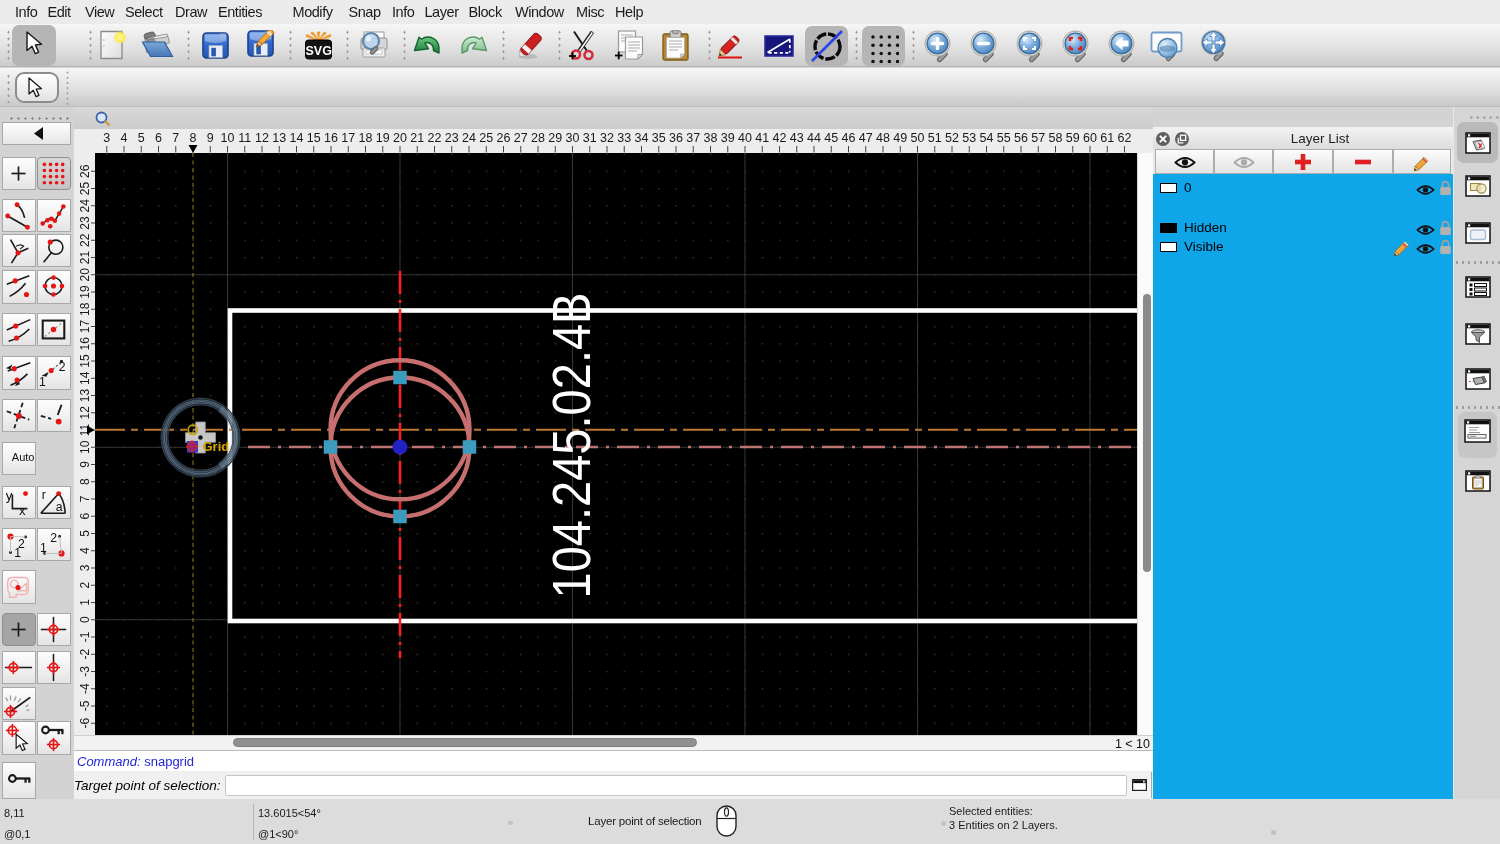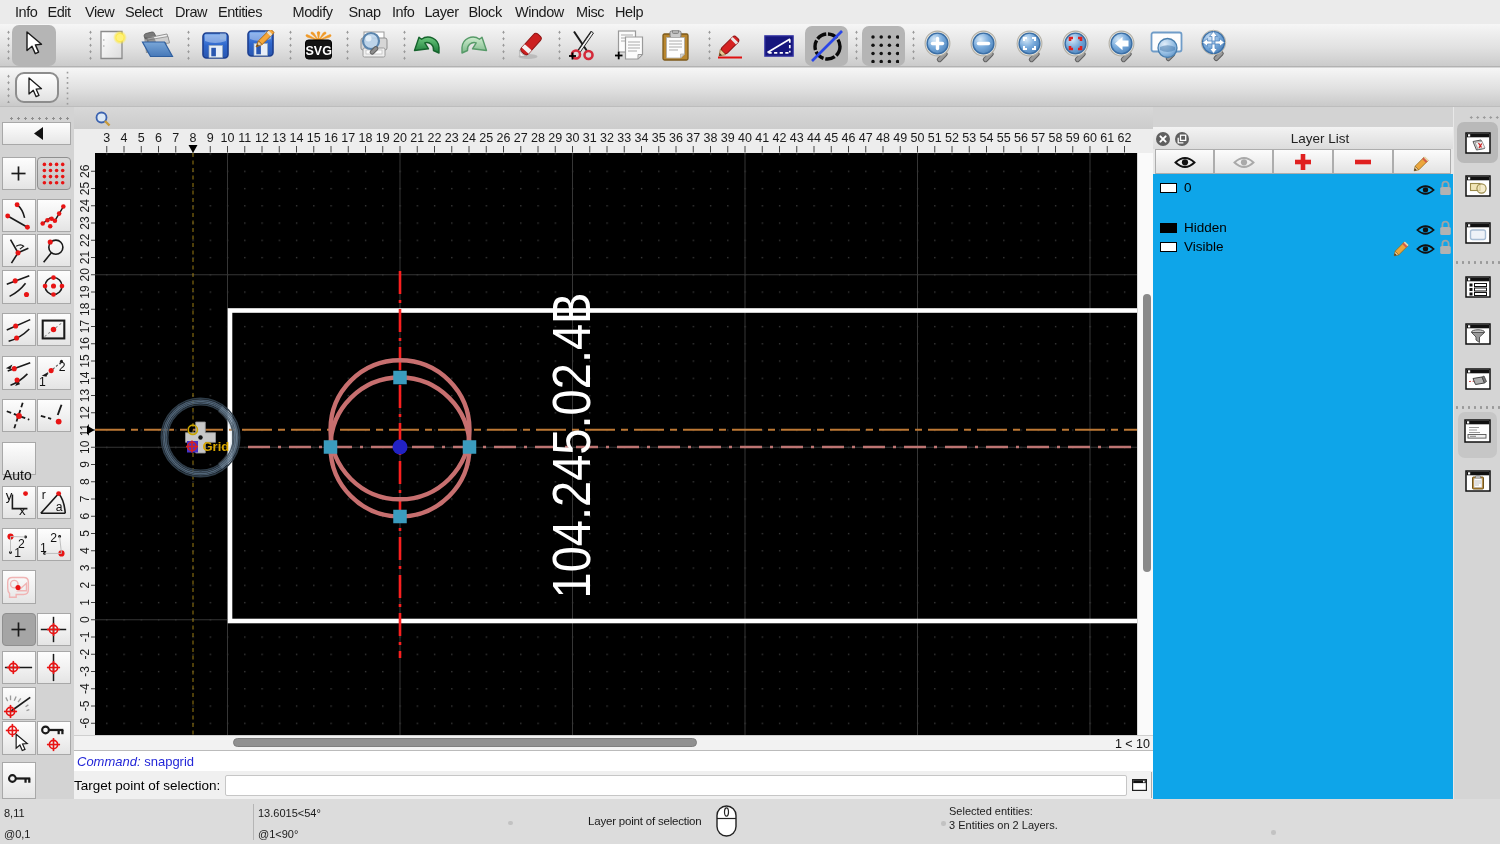--- a/index.html
+++ b/index.html
@@ -22,21 +22,21 @@
 #corner { left:74px; top:129px; width:21px; height:24px; background:#ededed; }
 #canvas { left:95px; top:153px; width:958px; height:582px; background:#000; }
 #vscroll { left:1137px; top:153px; width:16px; height:582px; background:#fafafa; border-left:1px solid #d8d8d8;}
 #vthumb { position:absolute; left:4.5px; top:141px; width:8px; height:278px; background:#8a8a8a; border-radius:4px; }
 #hscrollrow { left:74px; top:735px; width:1079px; height:15px; background:#f2f2f2; border-top:1px solid #cfcfcf; }
 #hthumb { position:absolute; left:159px; top:2px; width:464px; height:9px; background:#909090; border-radius:4.5px; border:1px solid #7e7e7e; }
 #zoomtxt { position:absolute; right:3px; top:1px; font-size:12.5px; color:#111; }
 #cmdrow1 { left:74px; top:750px; width:1079px; height:21px; background:#ffffff; border-top:1px solid #bbb; }
 #cmdrow1 span { position:absolute; left:3px; top:3px; font-size:13px; color:#2427d8; }
 #cmdrow2 { left:74px; top:771px; width:1079px; height:28px; background:#f0f0f0; }
-#cmdrow2 .lbl { position:absolute; left:0px; top:7px; font-size:13.5px; color:#000; }
+#cmdrow2 .lbl { position:absolute; left:0px; top:7px; font-size:13.5px; color:#000;font-style:italic; }
 #cmdinput { position:absolute; left:151px; top:4px; width:902px; height:21px; background:#fff; border:1px solid #c6c6c6; border-radius:2px; }
 #cmdbtn { position:absolute; left:1053px; top:1px; width:25px; height:26px; background:#f2f2f2; border-right:1px solid #aaa; }
 
 #layerpanel { left:1153px; top:107px; width:300px; height:692px; background:#0ea5e9;margin-top:20px; }
 #layertitle { position:absolute; left:0; top:0; width:300px; height:22px; background:linear-gradient(#f3f3f3,#dcdcdc); }
 #layertitle .t { position:absolute; left:34px; right:0; text-align:center; top:4px; font-size:13.5px; color:#222; }
 #layerbtns { position:absolute; left:0; top:22px; width:300px; height:25px; background:#e8e8e8; }
 .lb { position:absolute; top:0px; height:25px; background:linear-gradient(#fcfcfc,#e3e3e3); border:1px solid #adadad; }
 .lrow { position:absolute; left:0; width:300px; height:20px; }
 .lrow .nm { position:absolute; left:31px; top:2px; font-size:13.5px; color:#000; }
@@ -570,21 +570,21 @@
       </svg>
     </div>
     <div class="snapbtn" style="left:37px;top:291.5px;width:33.5px;height:33.4px">
       <svg width="31" height="31" viewBox="0 0 33 33" style="display:block;margin:0 auto">
         <line x1="3" y1="17" x2="14" y2="20" stroke="#1a1a1a" stroke-width="1.9" stroke-dasharray="5 3"></line>
         <line x1="25" y1="5" x2="21" y2="16" stroke="#1a1a1a" stroke-width="2"></line>
         <circle cx="22" cy="23" r="3.1" fill="#e81414"></circle>
       </svg>
     </div>
     <div class="snapbtn" style="left:2px;top:334.5px;width:33.5px;height:33.4px">
-      <div style="text-align:left;font-size:14px;margin-top:24px;color:#111">Auto</div>
+      <div style="text-align:right;font-size:11px;margin-top:8px;color:#111">Auto</div>
     </div>
     <div class="snapbtn" style="left:2px;top:378.8px;width:33.5px;height:33.4px">
       <svg width="31" height="31" viewBox="0 0 33 33" style="display:block;margin:0 auto">
         <text x="3" y="14" font-size="14" font-family="Liberation Sans,sans-serif" fill="#111">y</text>
         <text x="17" y="30" font-size="14" font-family="Liberation Sans,sans-serif" fill="#111">x</text>
 <path d="M10,8 L10,23 L26,23" stroke="#1a1a1a" fill="none" stroke-width="1.7"></path>
         <circle cx="24" cy="7" r="2.6" fill="#e81414"></circle>
       </svg>
     </div>
     <div class="snapbtn" style="left:37px;top:378.8px;width:33.5px;height:33.4px">

